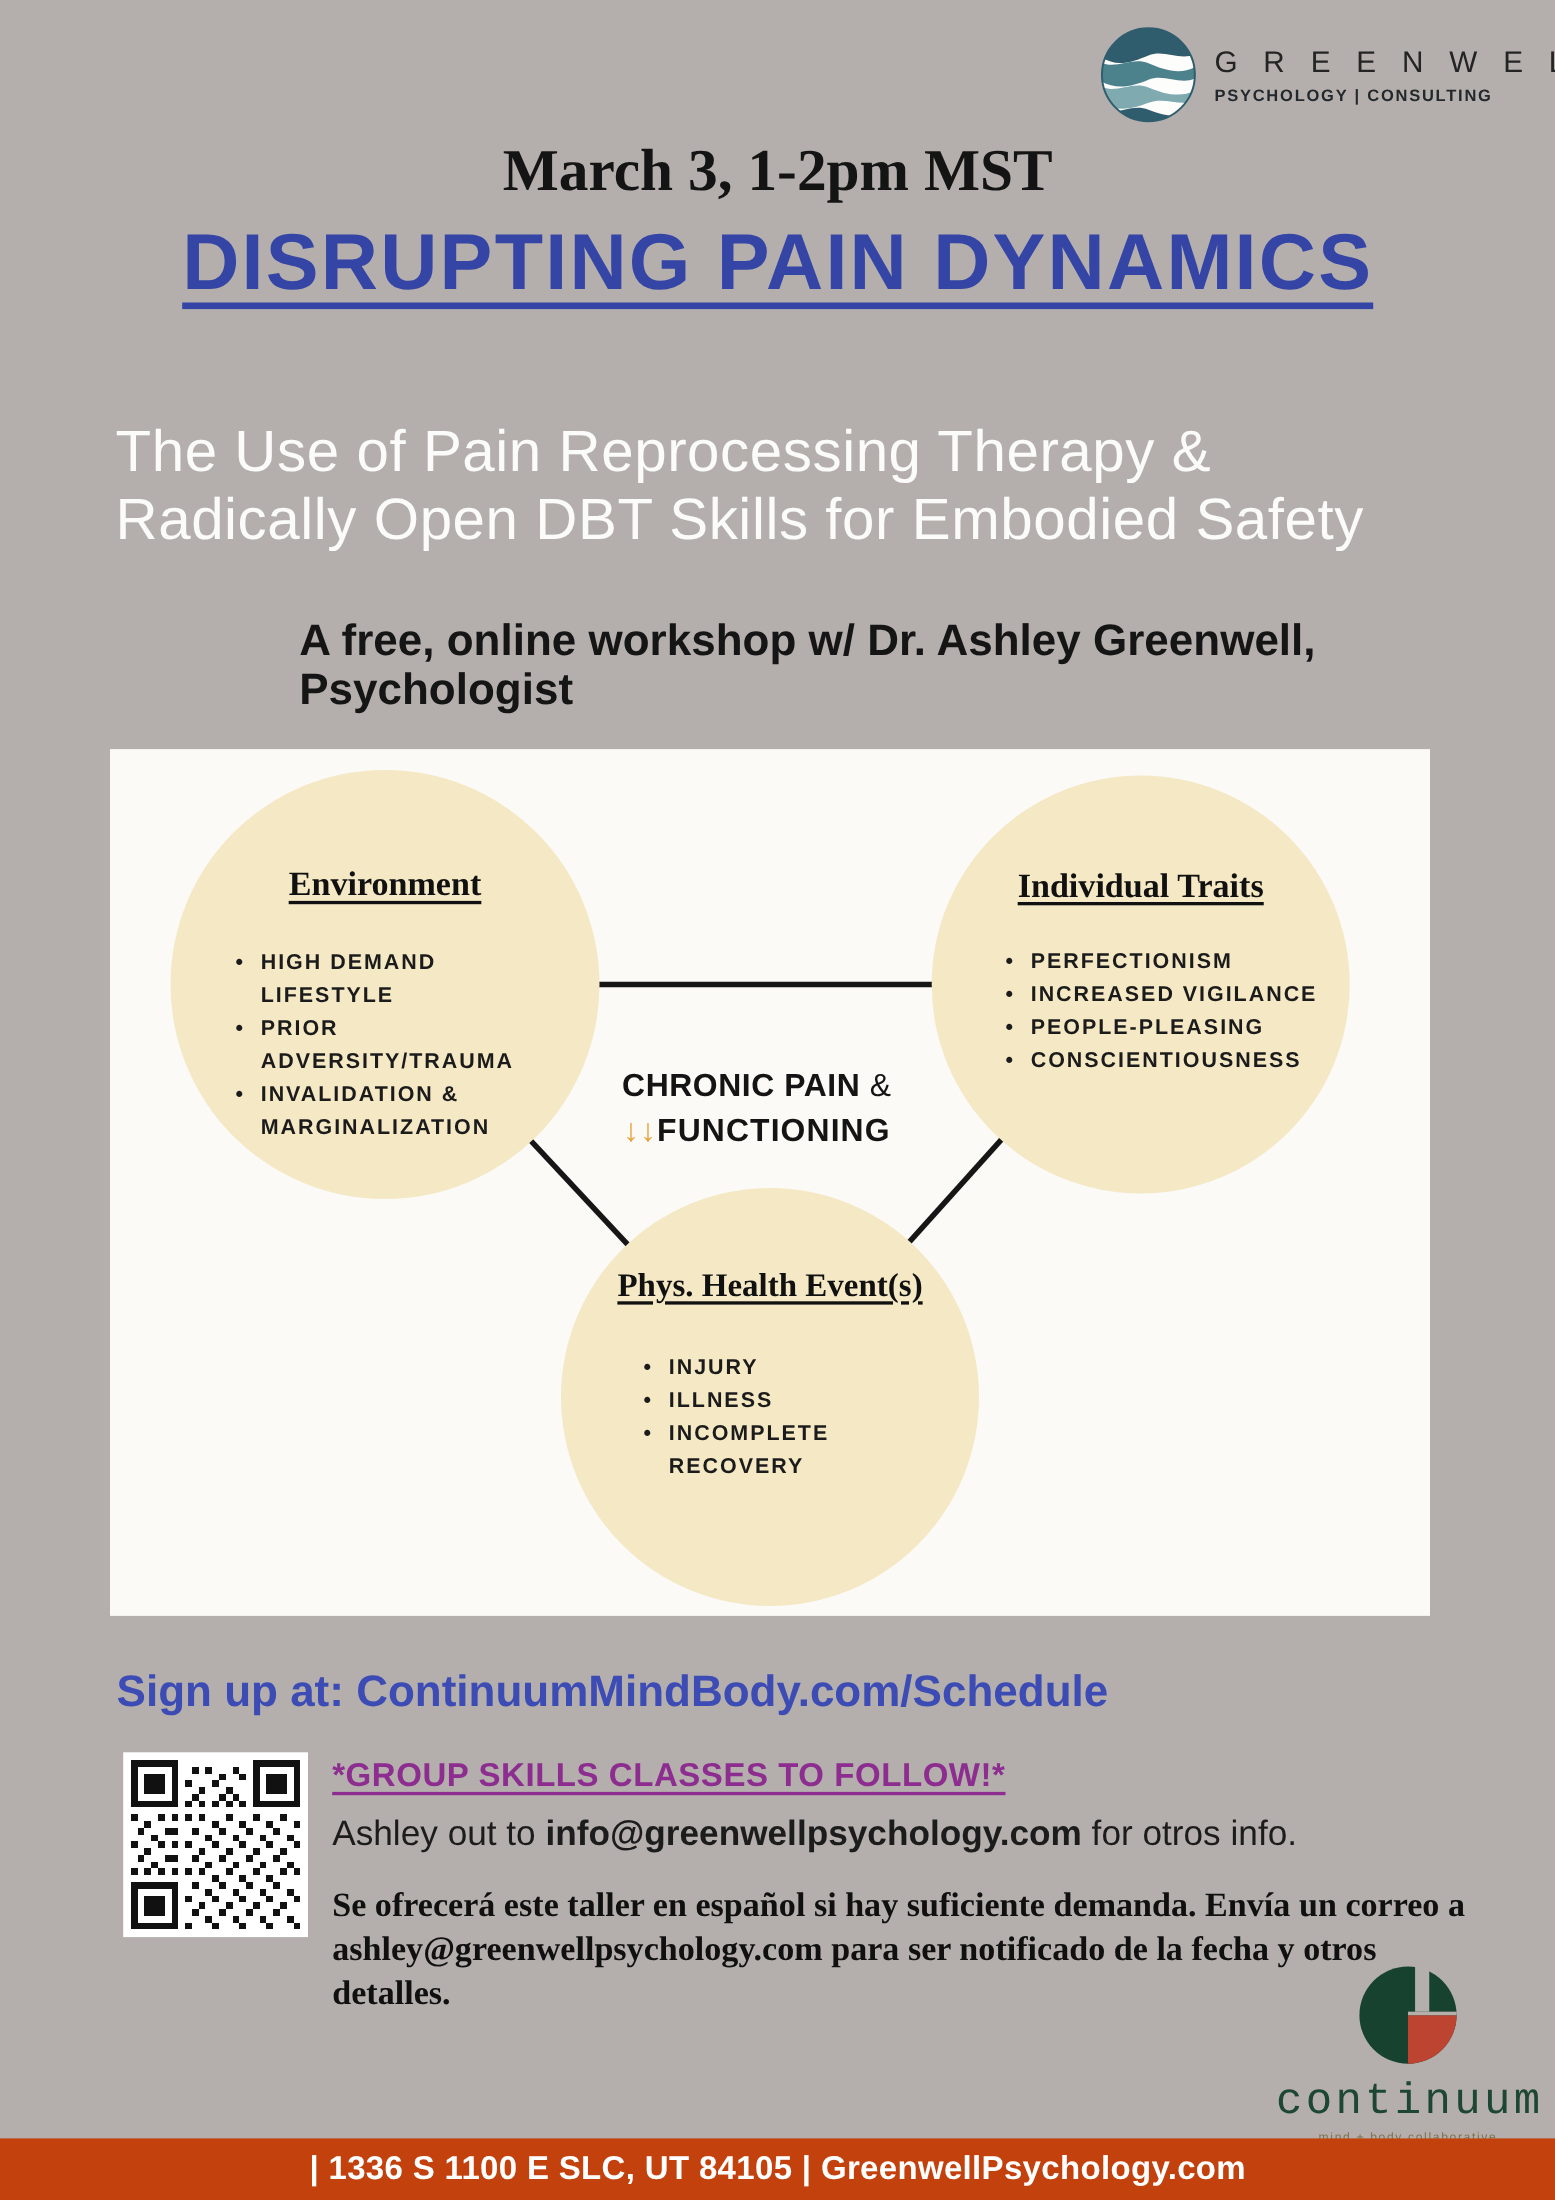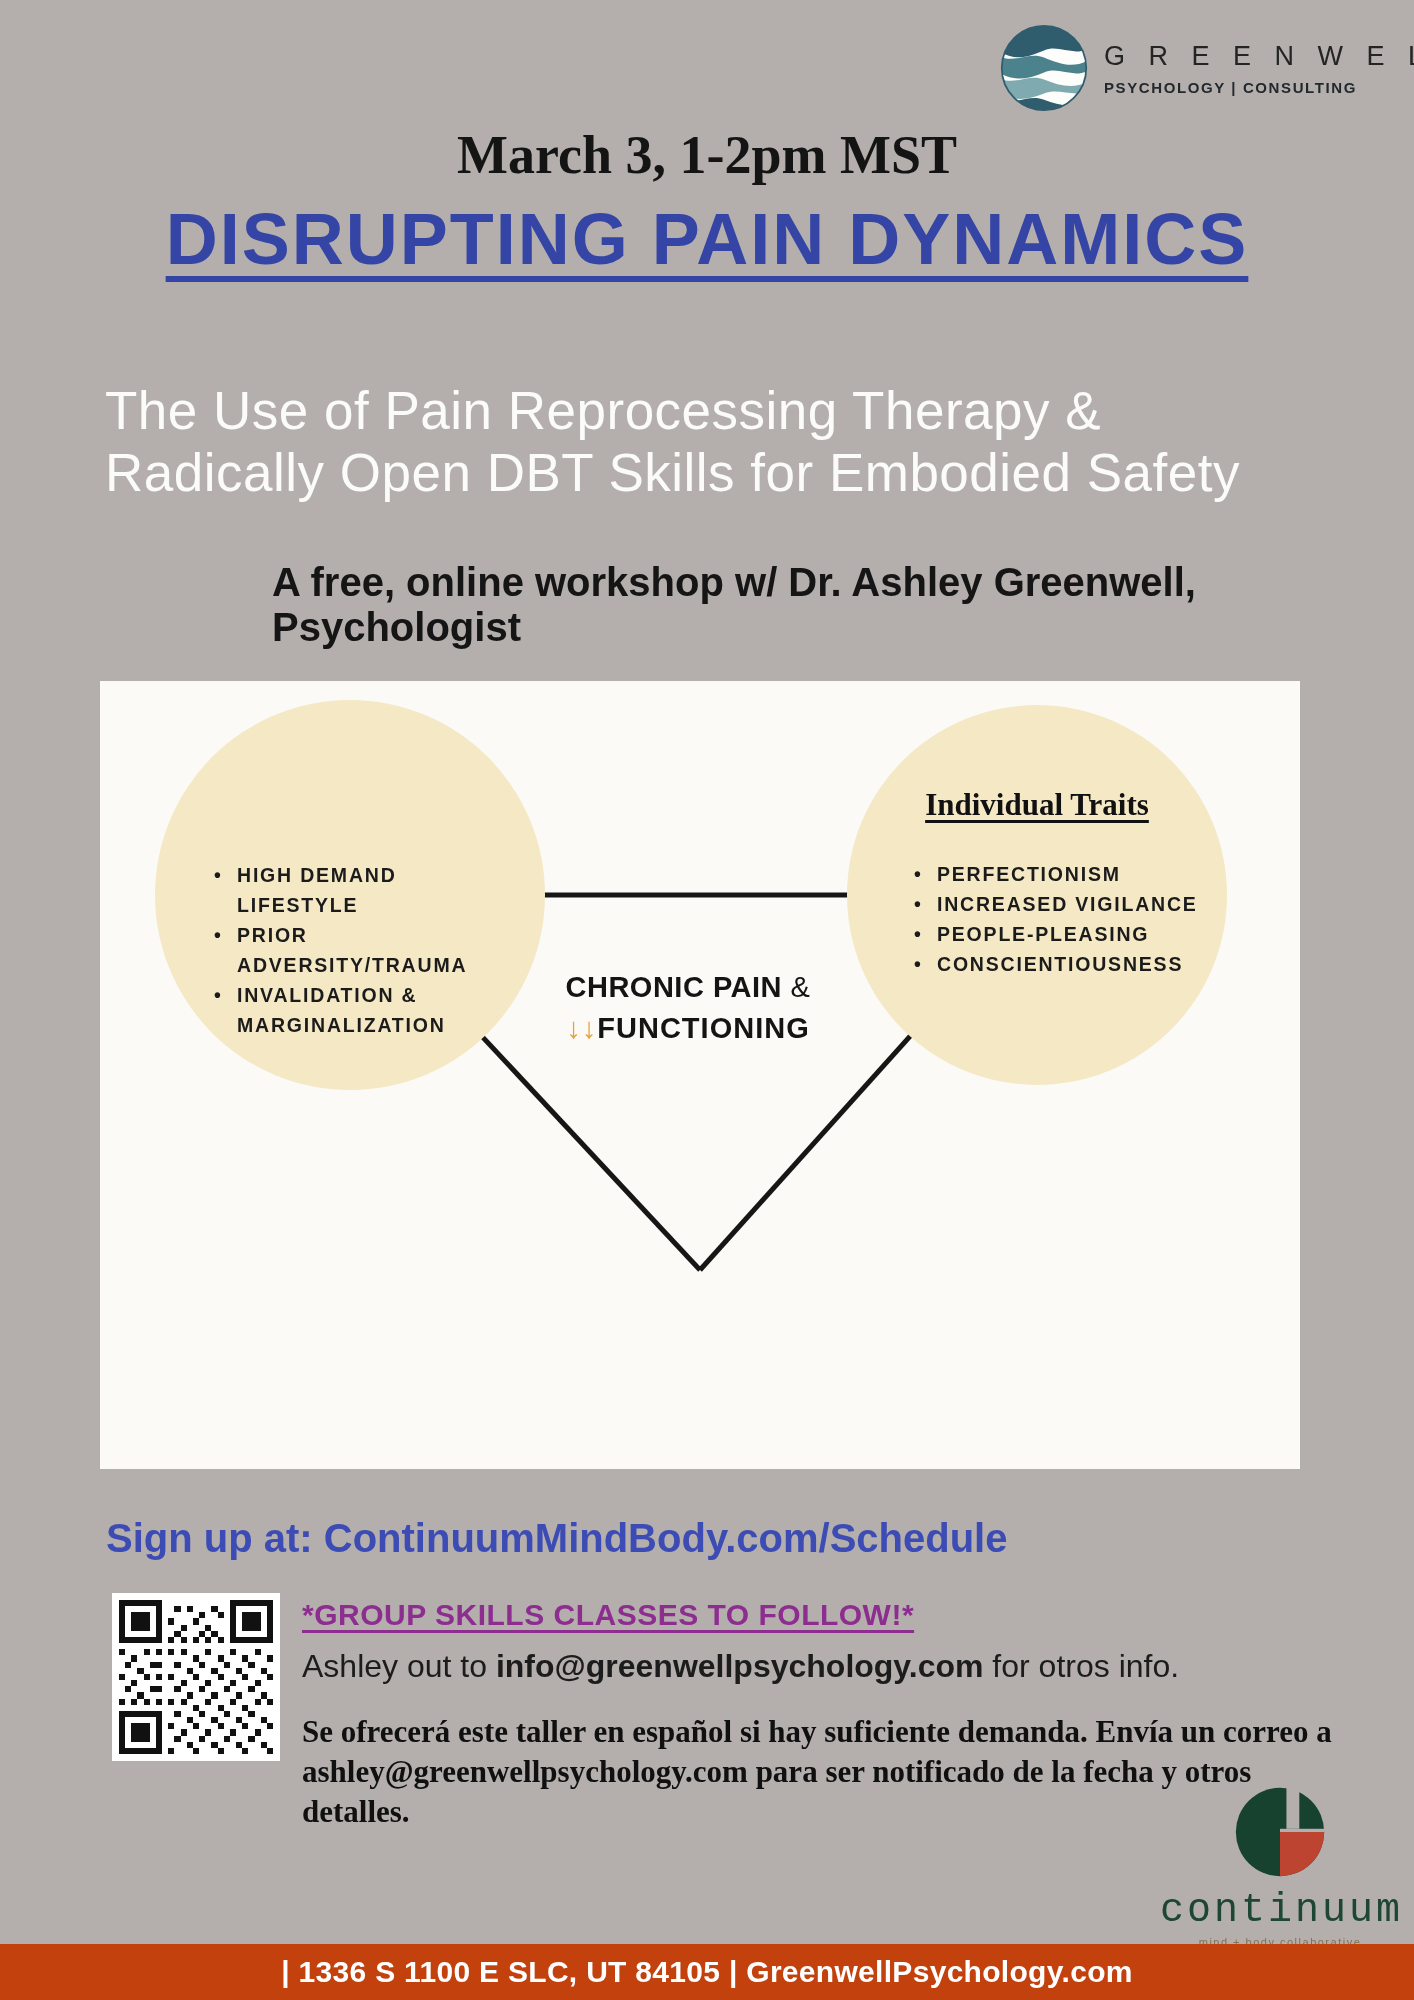--- a/index.html
+++ b/index.html
@@ -153,37 +153,46 @@
   <div class="workshop">A free, online workshop w/ Dr. Ashley Greenwell, Psychologist</div>
 
   <div class="diagram-box">
     <svg class="diagram-lines" width="1200" height="788" viewBox="0 0 1200 788">
       <line x1="250" y1="214" x2="937" y2="214" stroke="#161616" stroke-width="5"></line>
       <line x1="250" y1="214" x2="600" y2="589" stroke="#161616" stroke-width="5"></line>
       <line x1="937" y1="214" x2="600" y2="589" stroke="#161616" stroke-width="5"></line>
     </svg>
 
     <div class="circle env">
+      <h3>Environment</h3>
       <div class="bullets">
         <div class="bullet">HIGH DEMAND LIFESTYLE</div>
         <div class="bullet">PRIOR ADVERSITY/TRAUMA</div>
         <div class="bullet">INVALIDATION &amp; MARGINALIZATION</div>
       </div>
     </div>
 
     <div class="circle traits">
       <h3>Individual Traits</h3>
       <div class="bullets">
         <div class="bullet">PERFECTIONISM</div>
         <div class="bullet">INCREASED VIGILANCE</div>
         <div class="bullet">PEOPLE-PLEASING</div>
         <div class="bullet">CONSCIENTIOUSNESS</div>
       </div>
     </div>
 
+    <div class="circle health">
+      <h3>Phys. Health Event(s)</h3>
+      <div class="bullets">
+        <div class="bullet">INJURY</div>
+        <div class="bullet">ILLNESS</div>
+        <div class="bullet">INCOMPLETE RECOVERY</div>
+      </div>
+    </div>
 
     <div class="center-label">
       <div class="cl1">
         <span>CHRONIC PAIN</span><span class="amp"> &amp;</span>
       </div>
       <div class="cl2">
         <span class="arrows">↓↓</span><span>FUNCTIONING</span>
       </div>
     </div>
   </div>

